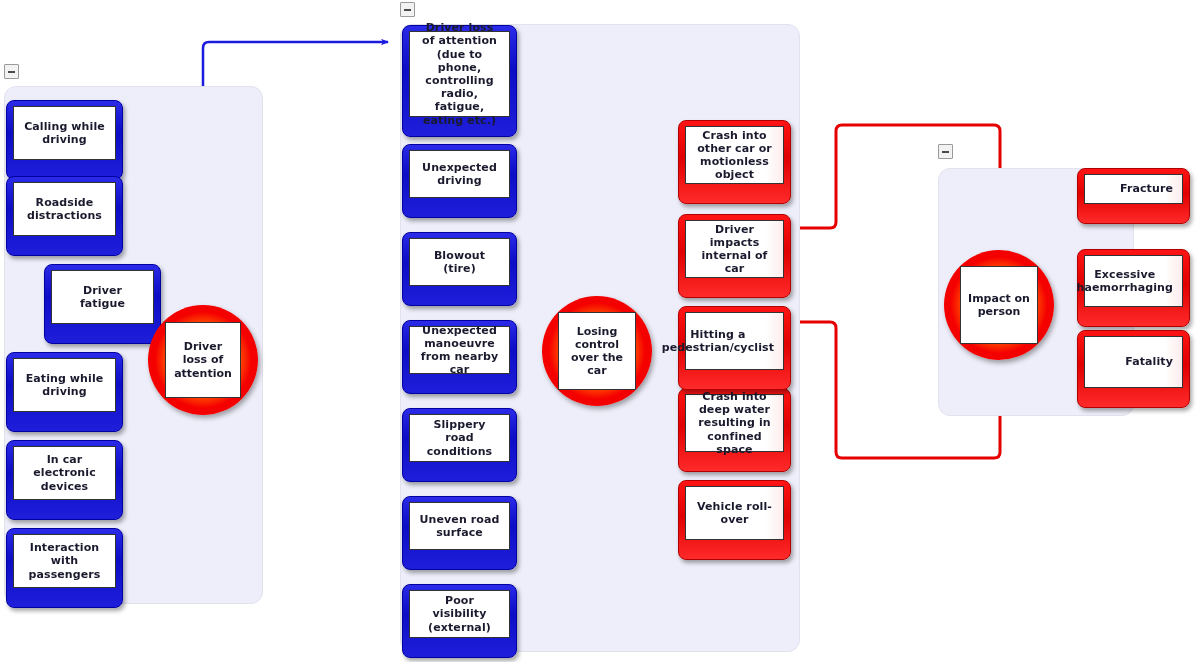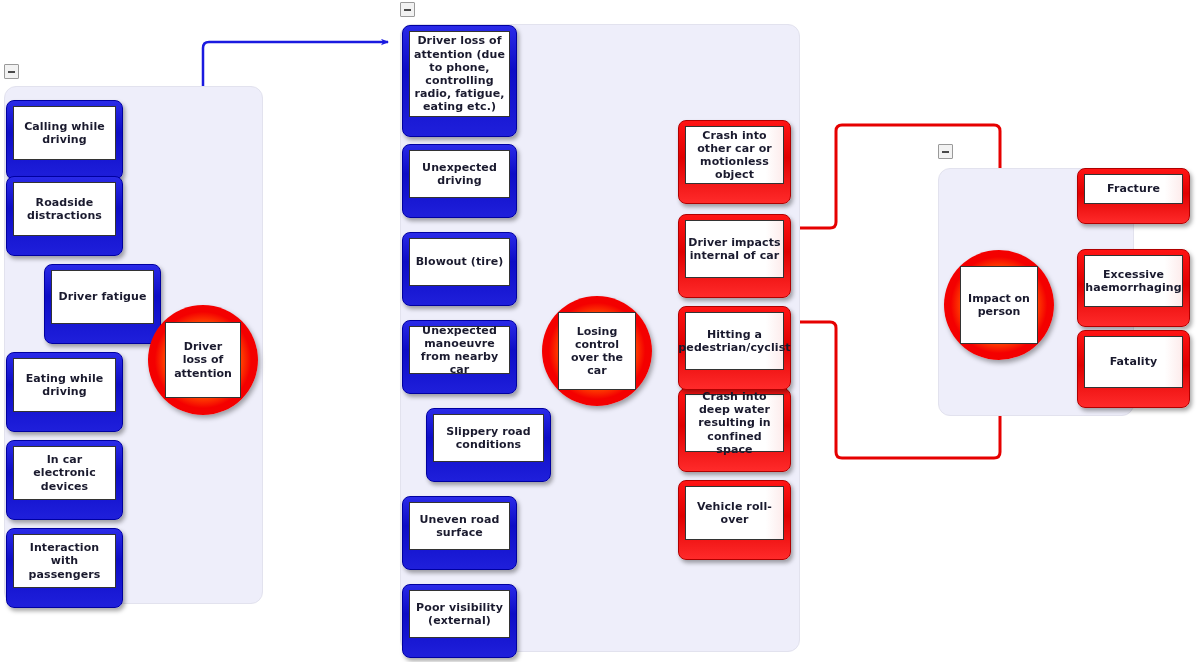--- a/index.html
+++ b/index.html
@@ -55,31 +55,32 @@
   }
   .node .inner{
     position:absolute;
     left:6px;right:6px;top:5px;
     height:calc(100% - 24px);
     background:#ffffff;
     border:1px solid #333;
     display:flex;align-items:center;justify-content:center;
     text-align:center;
     box-sizing:border-box;
-    padding:2px 2px;
+    padding:2px 9px;
   }
   .node .label{
     font-size:11px;
     font-weight:bold;
     color:#1a1a2e;
     line-height:1.2;
     letter-spacing:.1px;
   }
   .node.red .inner{
     background:linear-gradient(to right,#ffffff 0%,#ffffff 82%,#fdecec 100%);
+    justify-content:flex-end;
   }
 
   
   .circle-node{
     position:absolute;
     border-radius:50%;
     background:radial-gradient(circle at 50% 50%, #ffa000 0%, #ff8c00 22%, #ff4400 48%, #f40000 62%, #f00000 100%);
     box-shadow:2px 3px 5px rgba(0,0,0,.35);
   }
   .circle-node .c-inner{
@@ -178,21 +179,21 @@
   <div class="node blue" style="left:402px;top:232px;width:115px;height:74px;">
     <div class="inner">
       <span class="label">Blowout (tire)</span>
     </div>
   </div>
   <div class="node blue" style="left:402px;top:320px;width:115px;height:74px;">
     <div class="inner">
       <span class="label">Unexpected manoeuvre from nearby car</span>
     </div>
   </div>
-  <div class="node blue" style="left:402px;top:408px;width:125px;height:74px;margin-left:24px;">
+  <div class="node blue" style="left:402px;top:408px;width:115px;height:74px;">
     <div class="inner">
       <span class="label">Slippery road conditions</span>
     </div>
   </div>
   <div class="node blue" style="left:402px;top:496px;width:115px;height:74px;">
     <div class="inner">
       <span class="label">Uneven road surface</span>
     </div>
   </div>
   <div class="node blue" style="left:402px;top:584px;width:115px;height:74px;">

